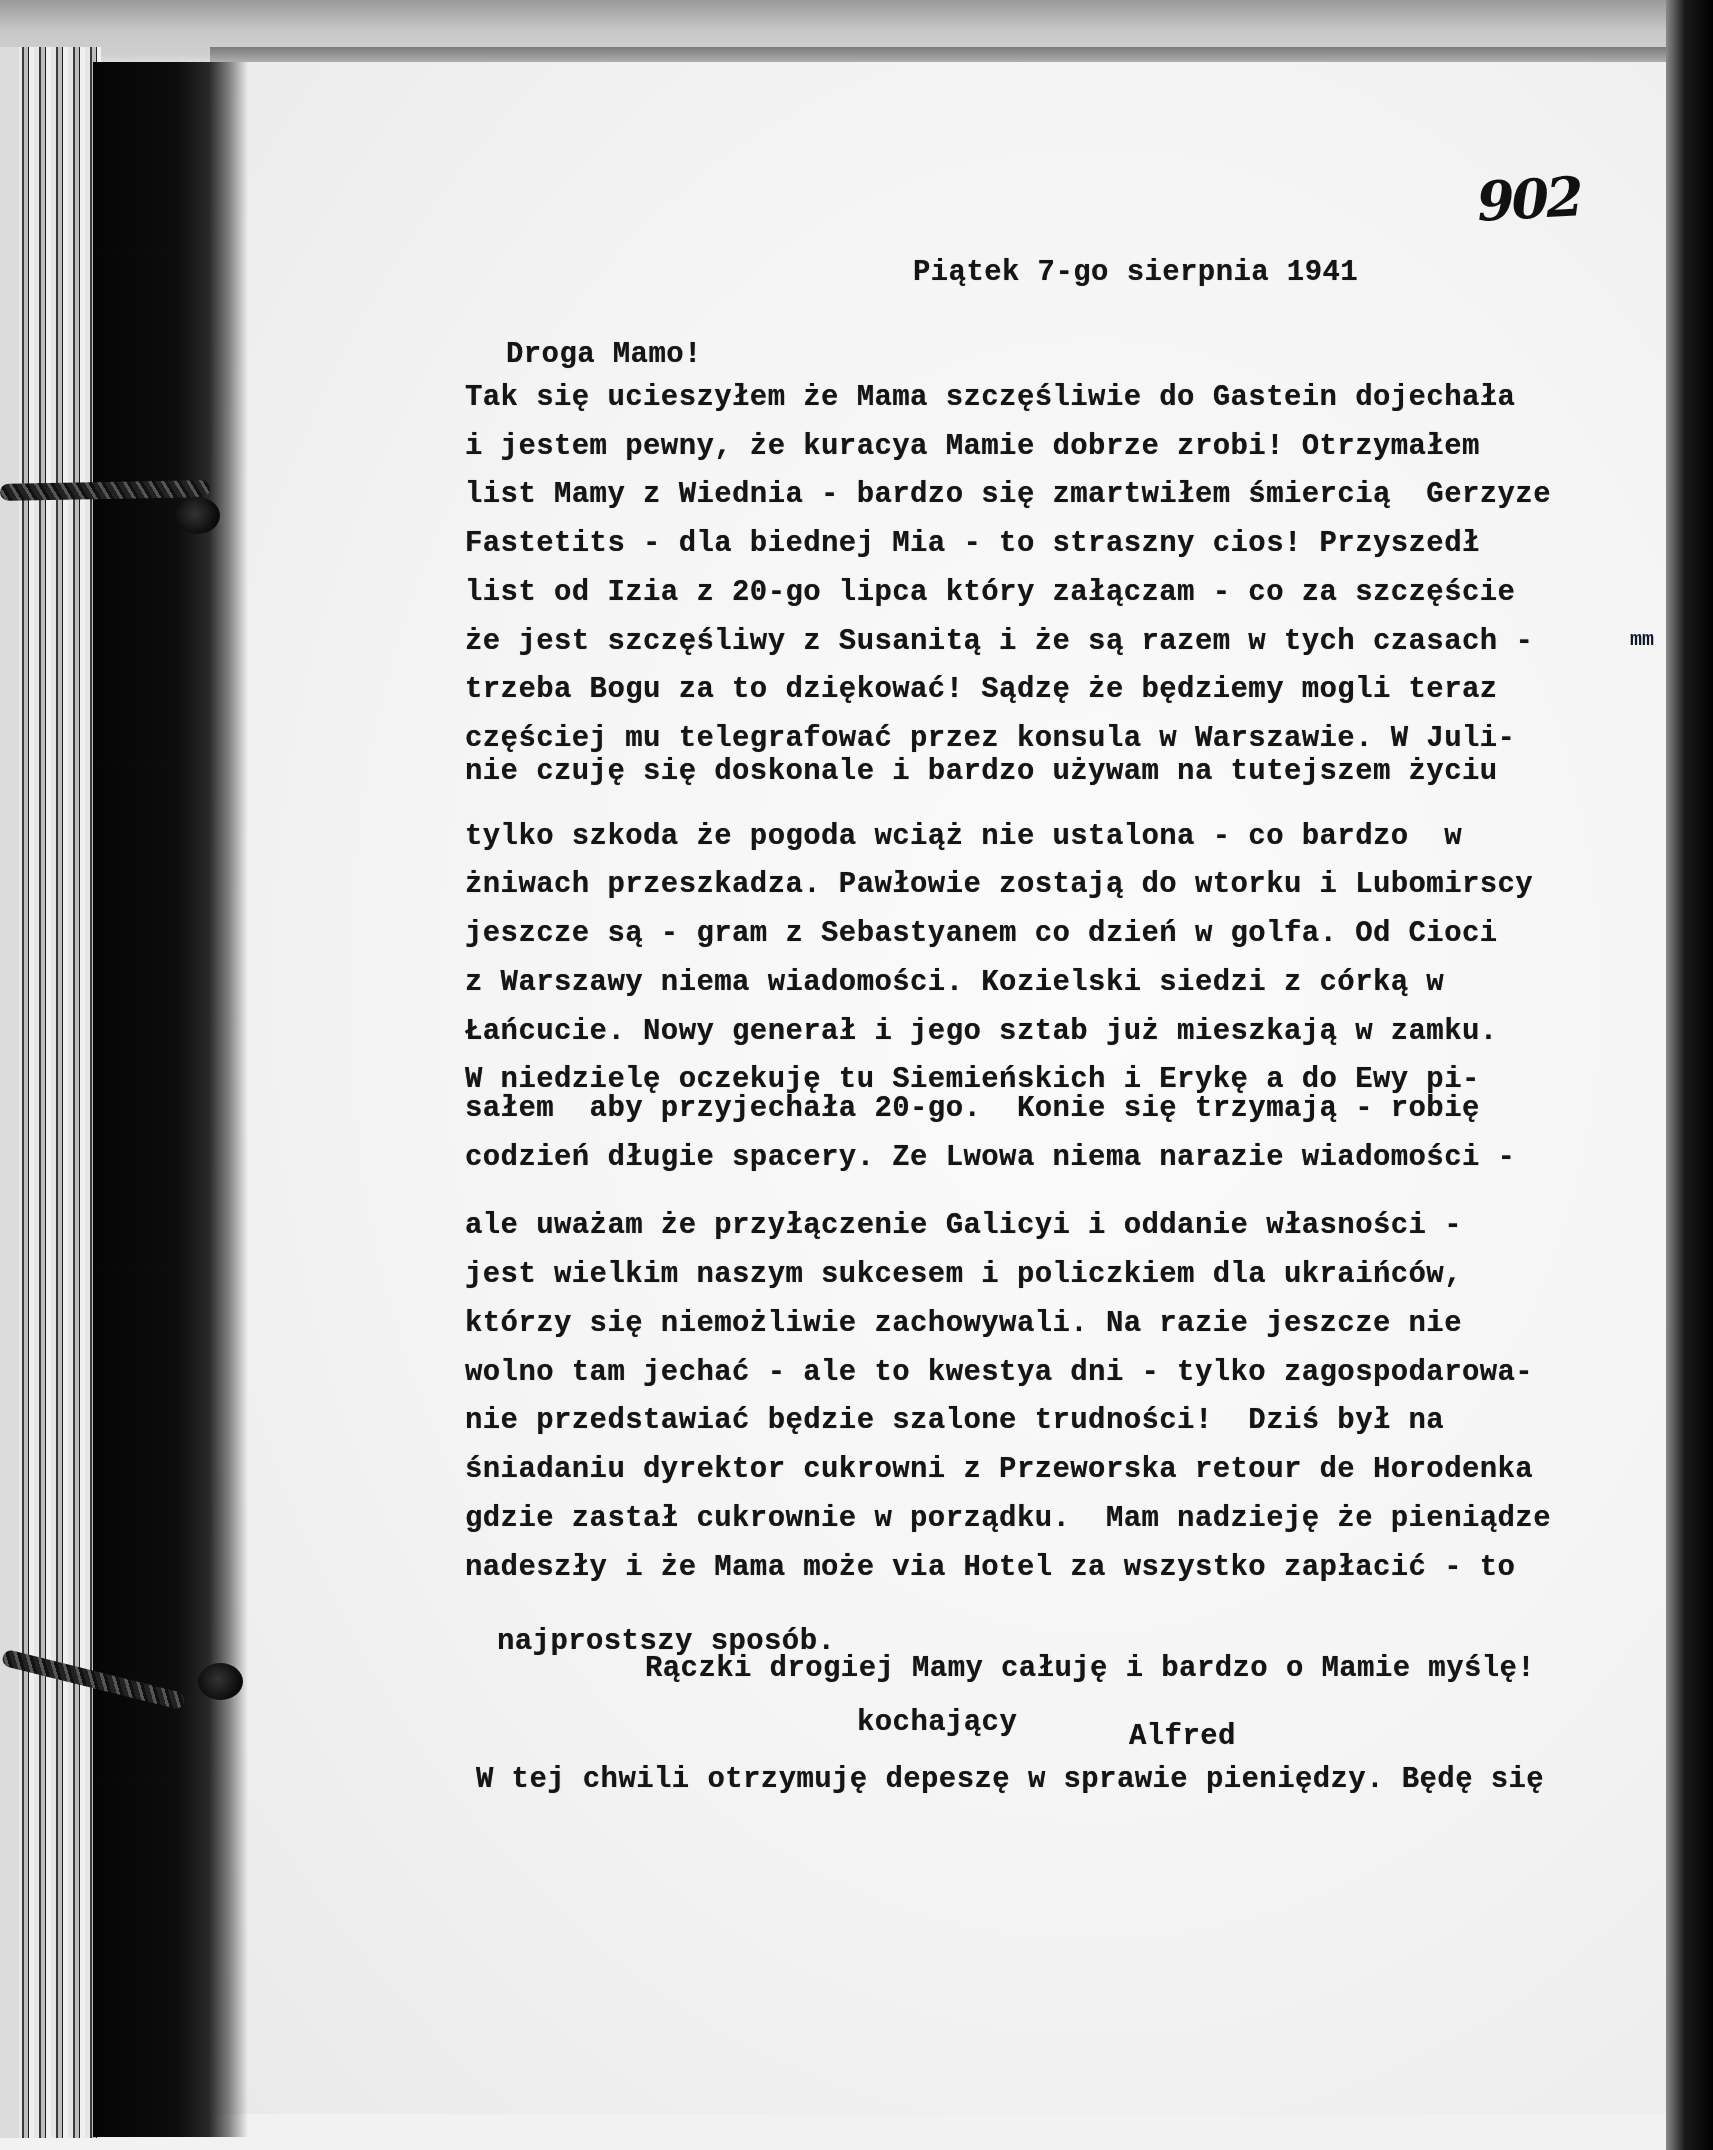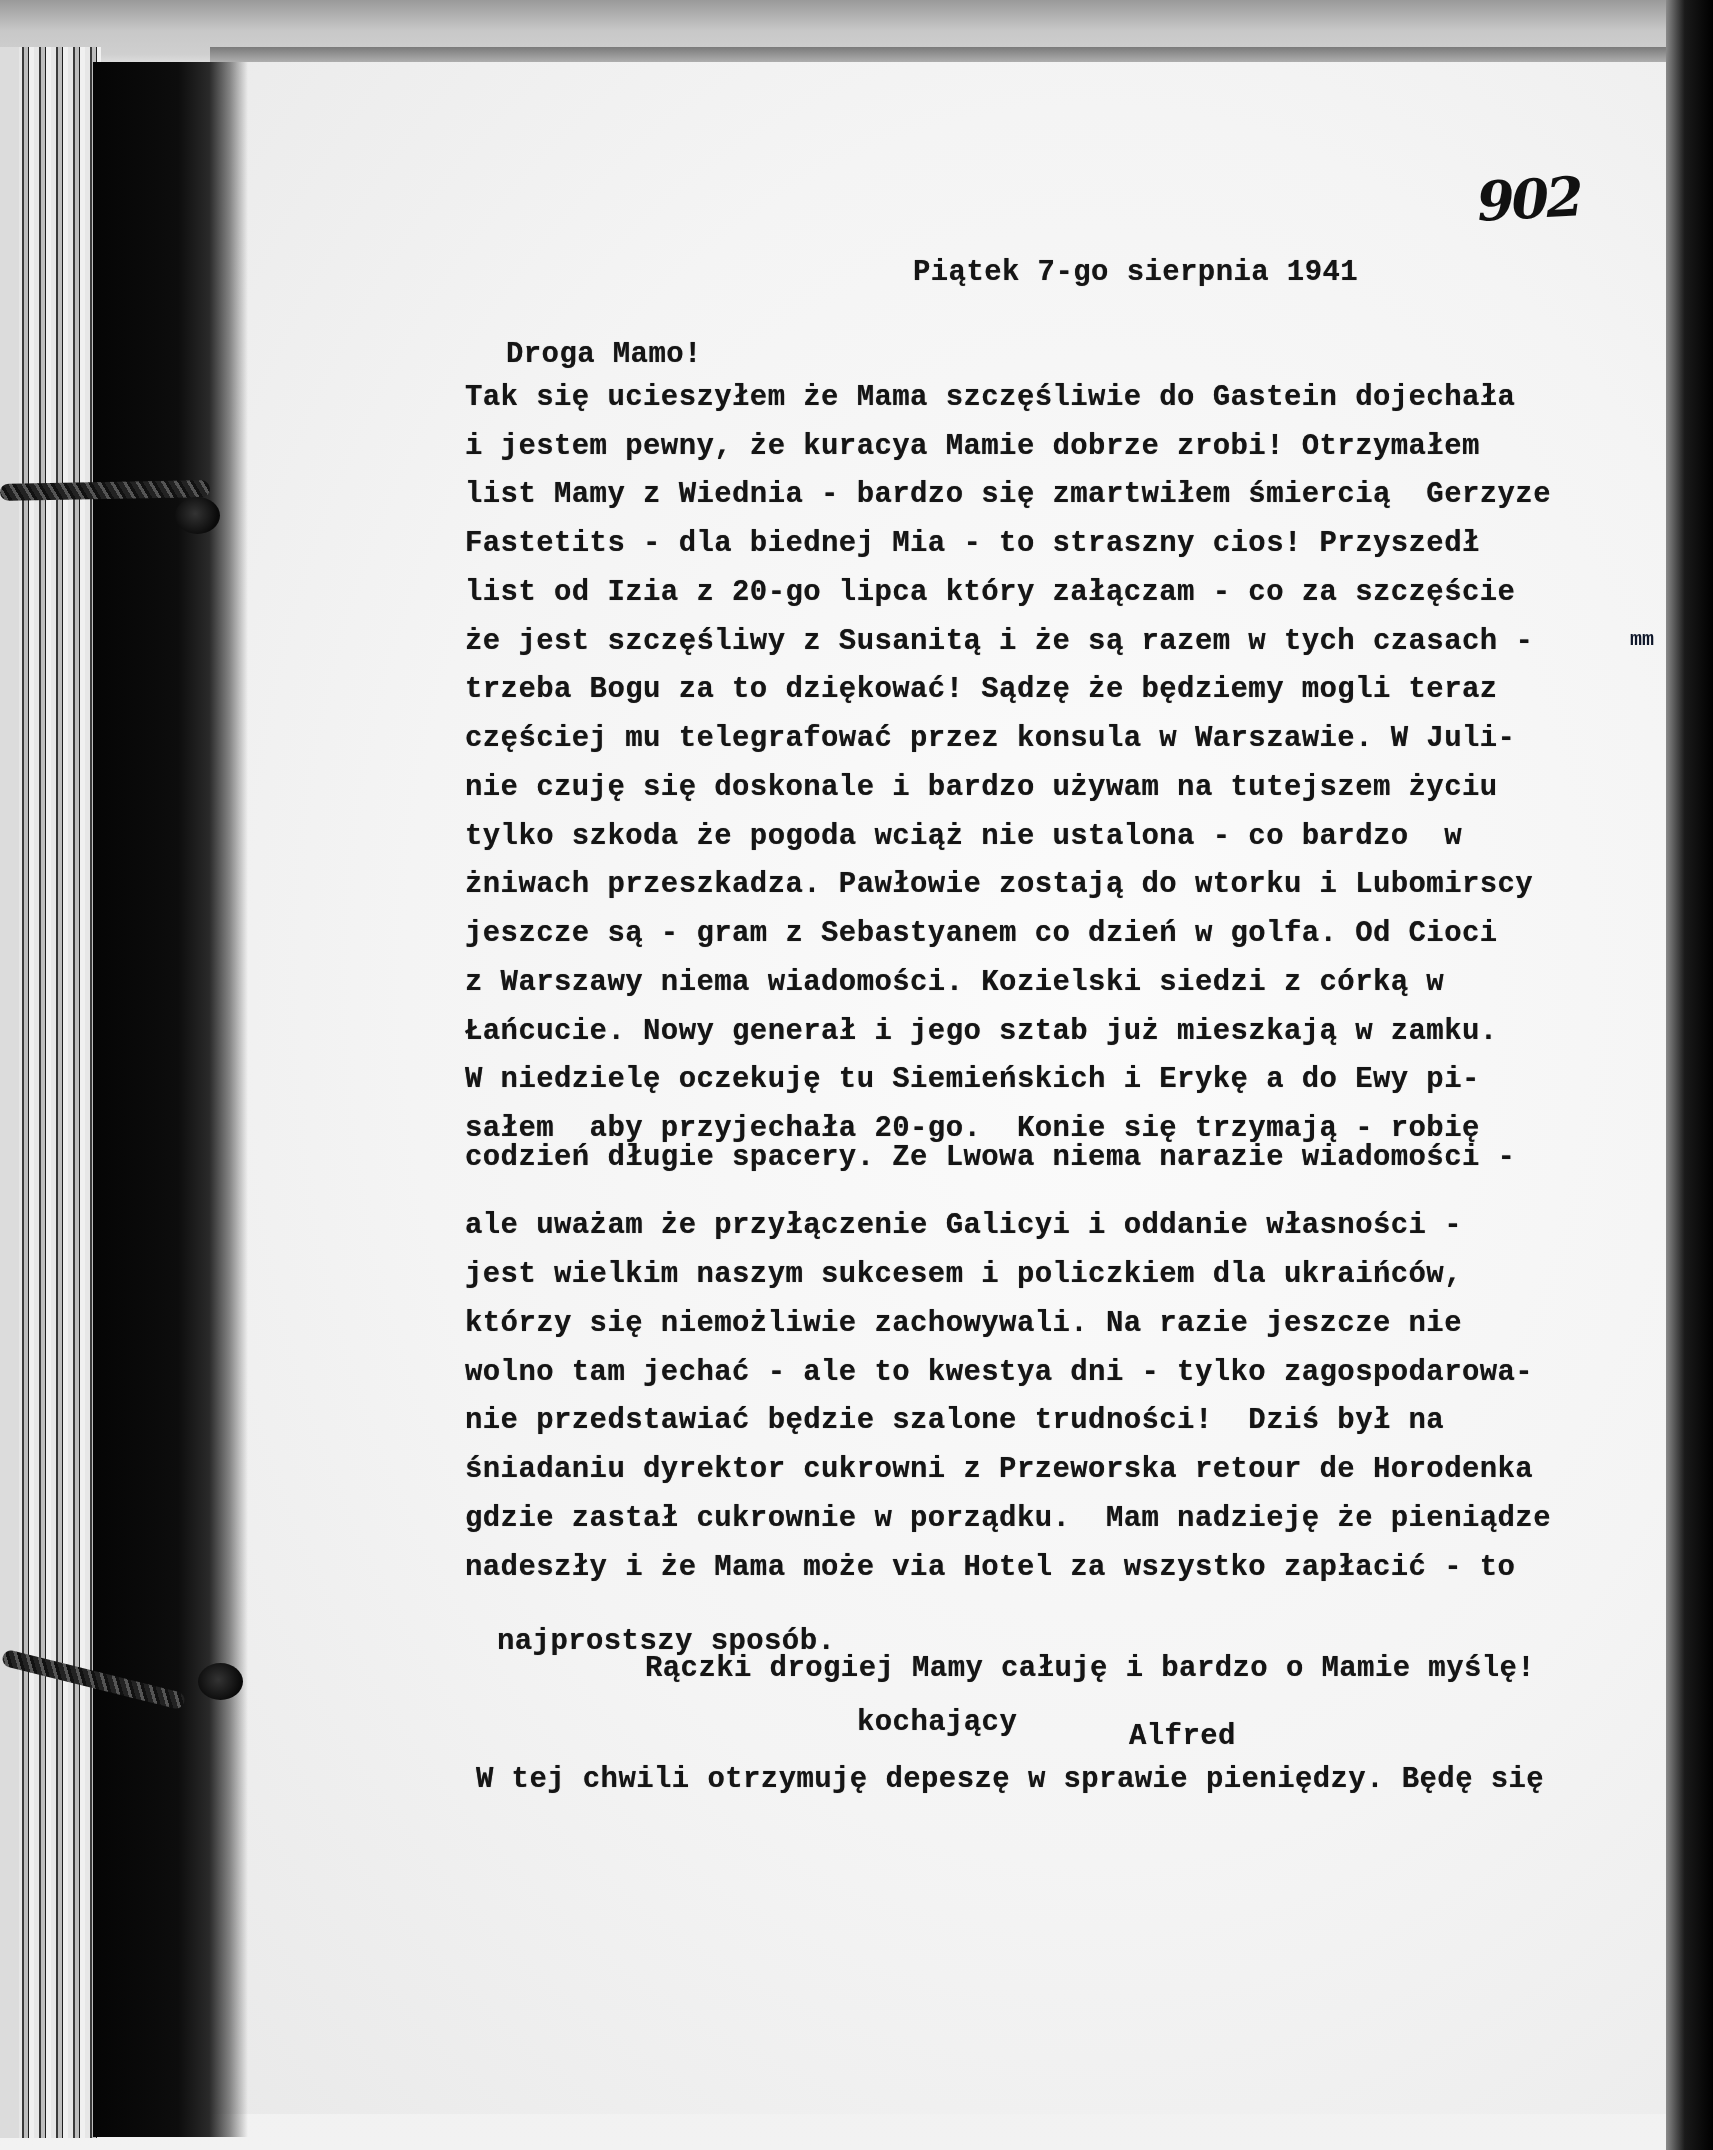--- a/index.html
+++ b/index.html
@@ -105,28 +105,28 @@
 
 <div class="body-lines" id="body-lines">
     <div class="line" style="top: 0px;">Tak się ucieszyłem że Mama szczęśliwie do Gastein dojechała</div>
     <div class="line" style="top: 49px;">i jestem pewny, że kuracya Mamie dobrze zrobi! Otrzymałem</div>
     <div class="line" style="top: 97px;">list Mamy z Wiednia - bardzo się zmartwiłem śmiercią  Gerzyze</div>
     <div class="line" style="top: 146px;">Fastetits - dla biednej Mia - to straszny cios! Przyszedł</div>
     <div class="line" style="top: 195px;">list od Izia z 20-go lipca który załączam - co za szczęście</div>
     <div class="line" style="top: 244px;"><span>że jest szczęśliwy z Susanitą i że są </span><span class="u">razem</span><span> w tych czasach -</span></div>
     <div class="line" style="top: 292px;">trzeba Bogu za to dziękować! Sądzę że będziemy mogli teraz</div>
     <div class="line" style="top: 341px;">częściej mu telegrafować przez konsula w Warszawie. W Juli-</div>
-    <div class="line" style="top: 390px;">nie czuję się doskonale i bardzo używam na tutejszem życiu</div>
+    <div class="line" style="top: 374px;">nie czuję się doskonale i bardzo używam na tutejszem życiu</div>
     <div class="line" style="top: 439px;"><span>tylko szkoda że pogoda wciąż nie ustalona - co </span><span class="u">bardzo</span><span>  w</span></div>
     <div class="line" style="top: 487px;">żniwach przeszkadza. Pawłowie zostają do wtorku i Lubomirscy</div>
     <div class="line" style="top: 536px;">jeszcze są - gram z Sebastyanem co dzień w golfa. Od Cioci</div>
     <div class="line" style="top: 585px;">z Warszawy niema wiadomości. Kozielski siedzi z córką w</div>
     <div class="line" style="top: 634px;">Łańcucie. Nowy generał i jego sztab już mieszkają w zamku.</div>
     <div class="line" style="top: 682px;">W niedzielę oczekuję tu Siemieńskich i Erykę a do Ewy pi-</div>
-    <div class="line" style="top: 731px;">sałem  aby przyjechała 20-go.  Konie się trzymają - robię</div>
+    <div class="line" style="top: 711px;">sałem  aby przyjechała 20-go.  Konie się trzymają - robię</div>
     <div class="line" style="top: 760px;">codzień długie spacery. Ze Lwowa niema narazie wiadomości -</div>
     <div class="line" style="top: 828px; text-align: right;">ale uważam że przyłączenie Galicyi i oddanie własności -</div>
     <div class="line" style="top: 877px;">jest wielkim naszym sukcesem i policzkiem dla ukraińców,</div>
     <div class="line" style="top: 926px;">którzy się niemożliwie zachowywali. Na razie jeszcze nie</div>
     <div class="line" style="top: 975px;">wolno tam jechać - ale to kwestya dni - tylko zagospodarowa-</div>
     <div class="line" style="top: 1023px;">nie przedstawiać będzie szalone trudności!  Dziś był na</div>
     <div class="line" style="top: 1072px;">śniadaniu dyrektor cukrowni z Przeworska retour de Horodenka</div>
     <div class="line" style="top: 1121px;">gdzie zastał cukrownie w porządku.  Mam nadzieję że pieniądze</div>
     <div class="line" style="top: 1170px;"><span>nadeszły i że Mama może </span><span class="u">via Hotel</span><span> za wszystko zapłacić - to</span></div>
     <div class="line" style="top: 1244px; margin-left: 32px;">najprostszy sposób.</div>

